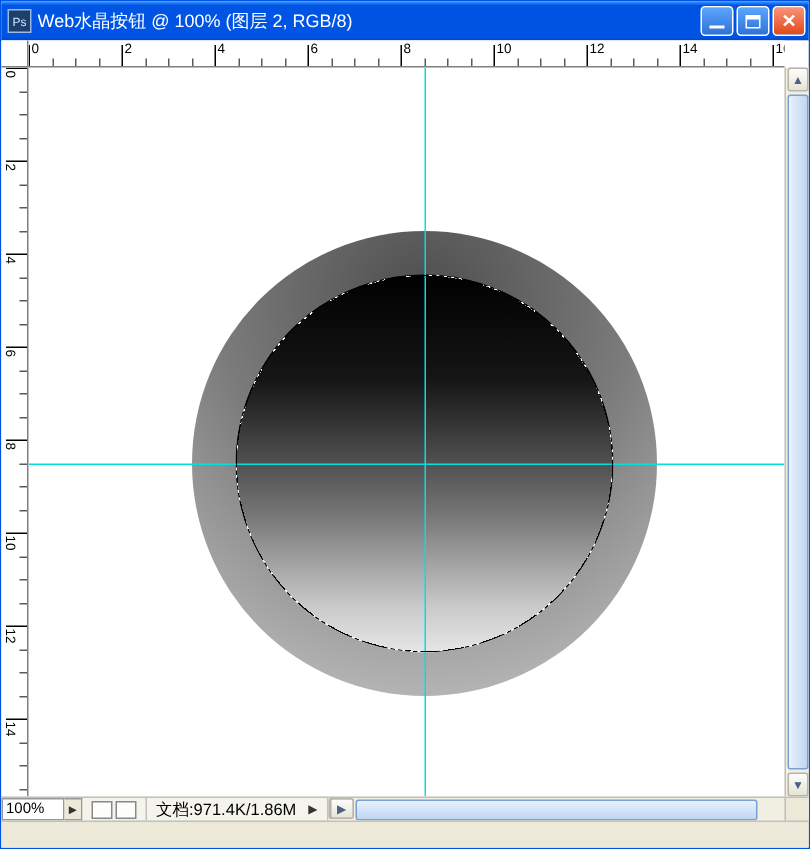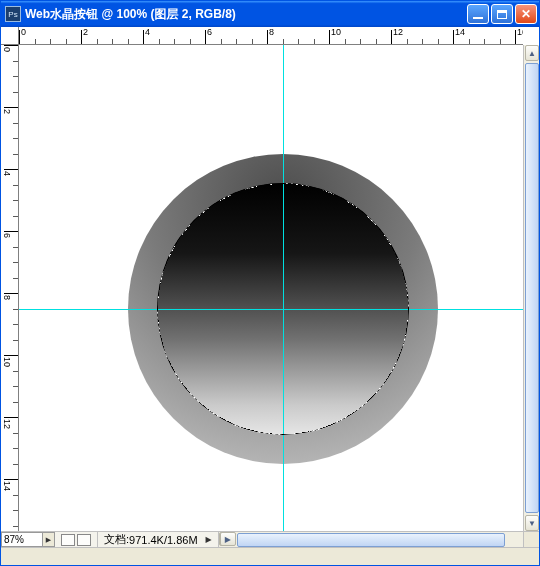--- a/index.html
+++ b/index.html
@@ -33,21 +33,21 @@
       border: 1px solid #9bbce0;
       display: flex;
       align-items: center;
       justify-content: center;
       font-size: 8px;
       color: #cfe3f7;
       margin-right: 4px;
     }
     .titlebar-text {
       flex: 1;
-      font-weight: bold;
+      font-weight: normal;
       font-size: 12px;
       white-space: nowrap;
       overflow: hidden;
     }
     .win-buttons { display: flex; gap: 2px; }
     .win-btn {
       width: 22px;
       height: 20px;
       border: 1px solid #fff;
       border-radius: 3px;
@@ -372,21 +372,21 @@
       <div class="scroll-btn up">
           <span>▲</span>
         </div>
       <div class="thumb"></div>
       <div class="scroll-btn down">
           <span>▼</span>
         </div>
     </div>
 
     <div class="hscroll-row">
-      <div class="zoom-box">87%</div>
+      <div class="zoom-box">100%</div>
       <div class="zoom-arrow">
           <span>▶</span>
         </div>
       <div class="mid-icons">
         <div class="mini-icon"></div>
         <div class="mini-icon"></div>
       </div>
       <div class="doc-info">
         <span>文档:</span>
         <span>971.4K/1.86M</span>

